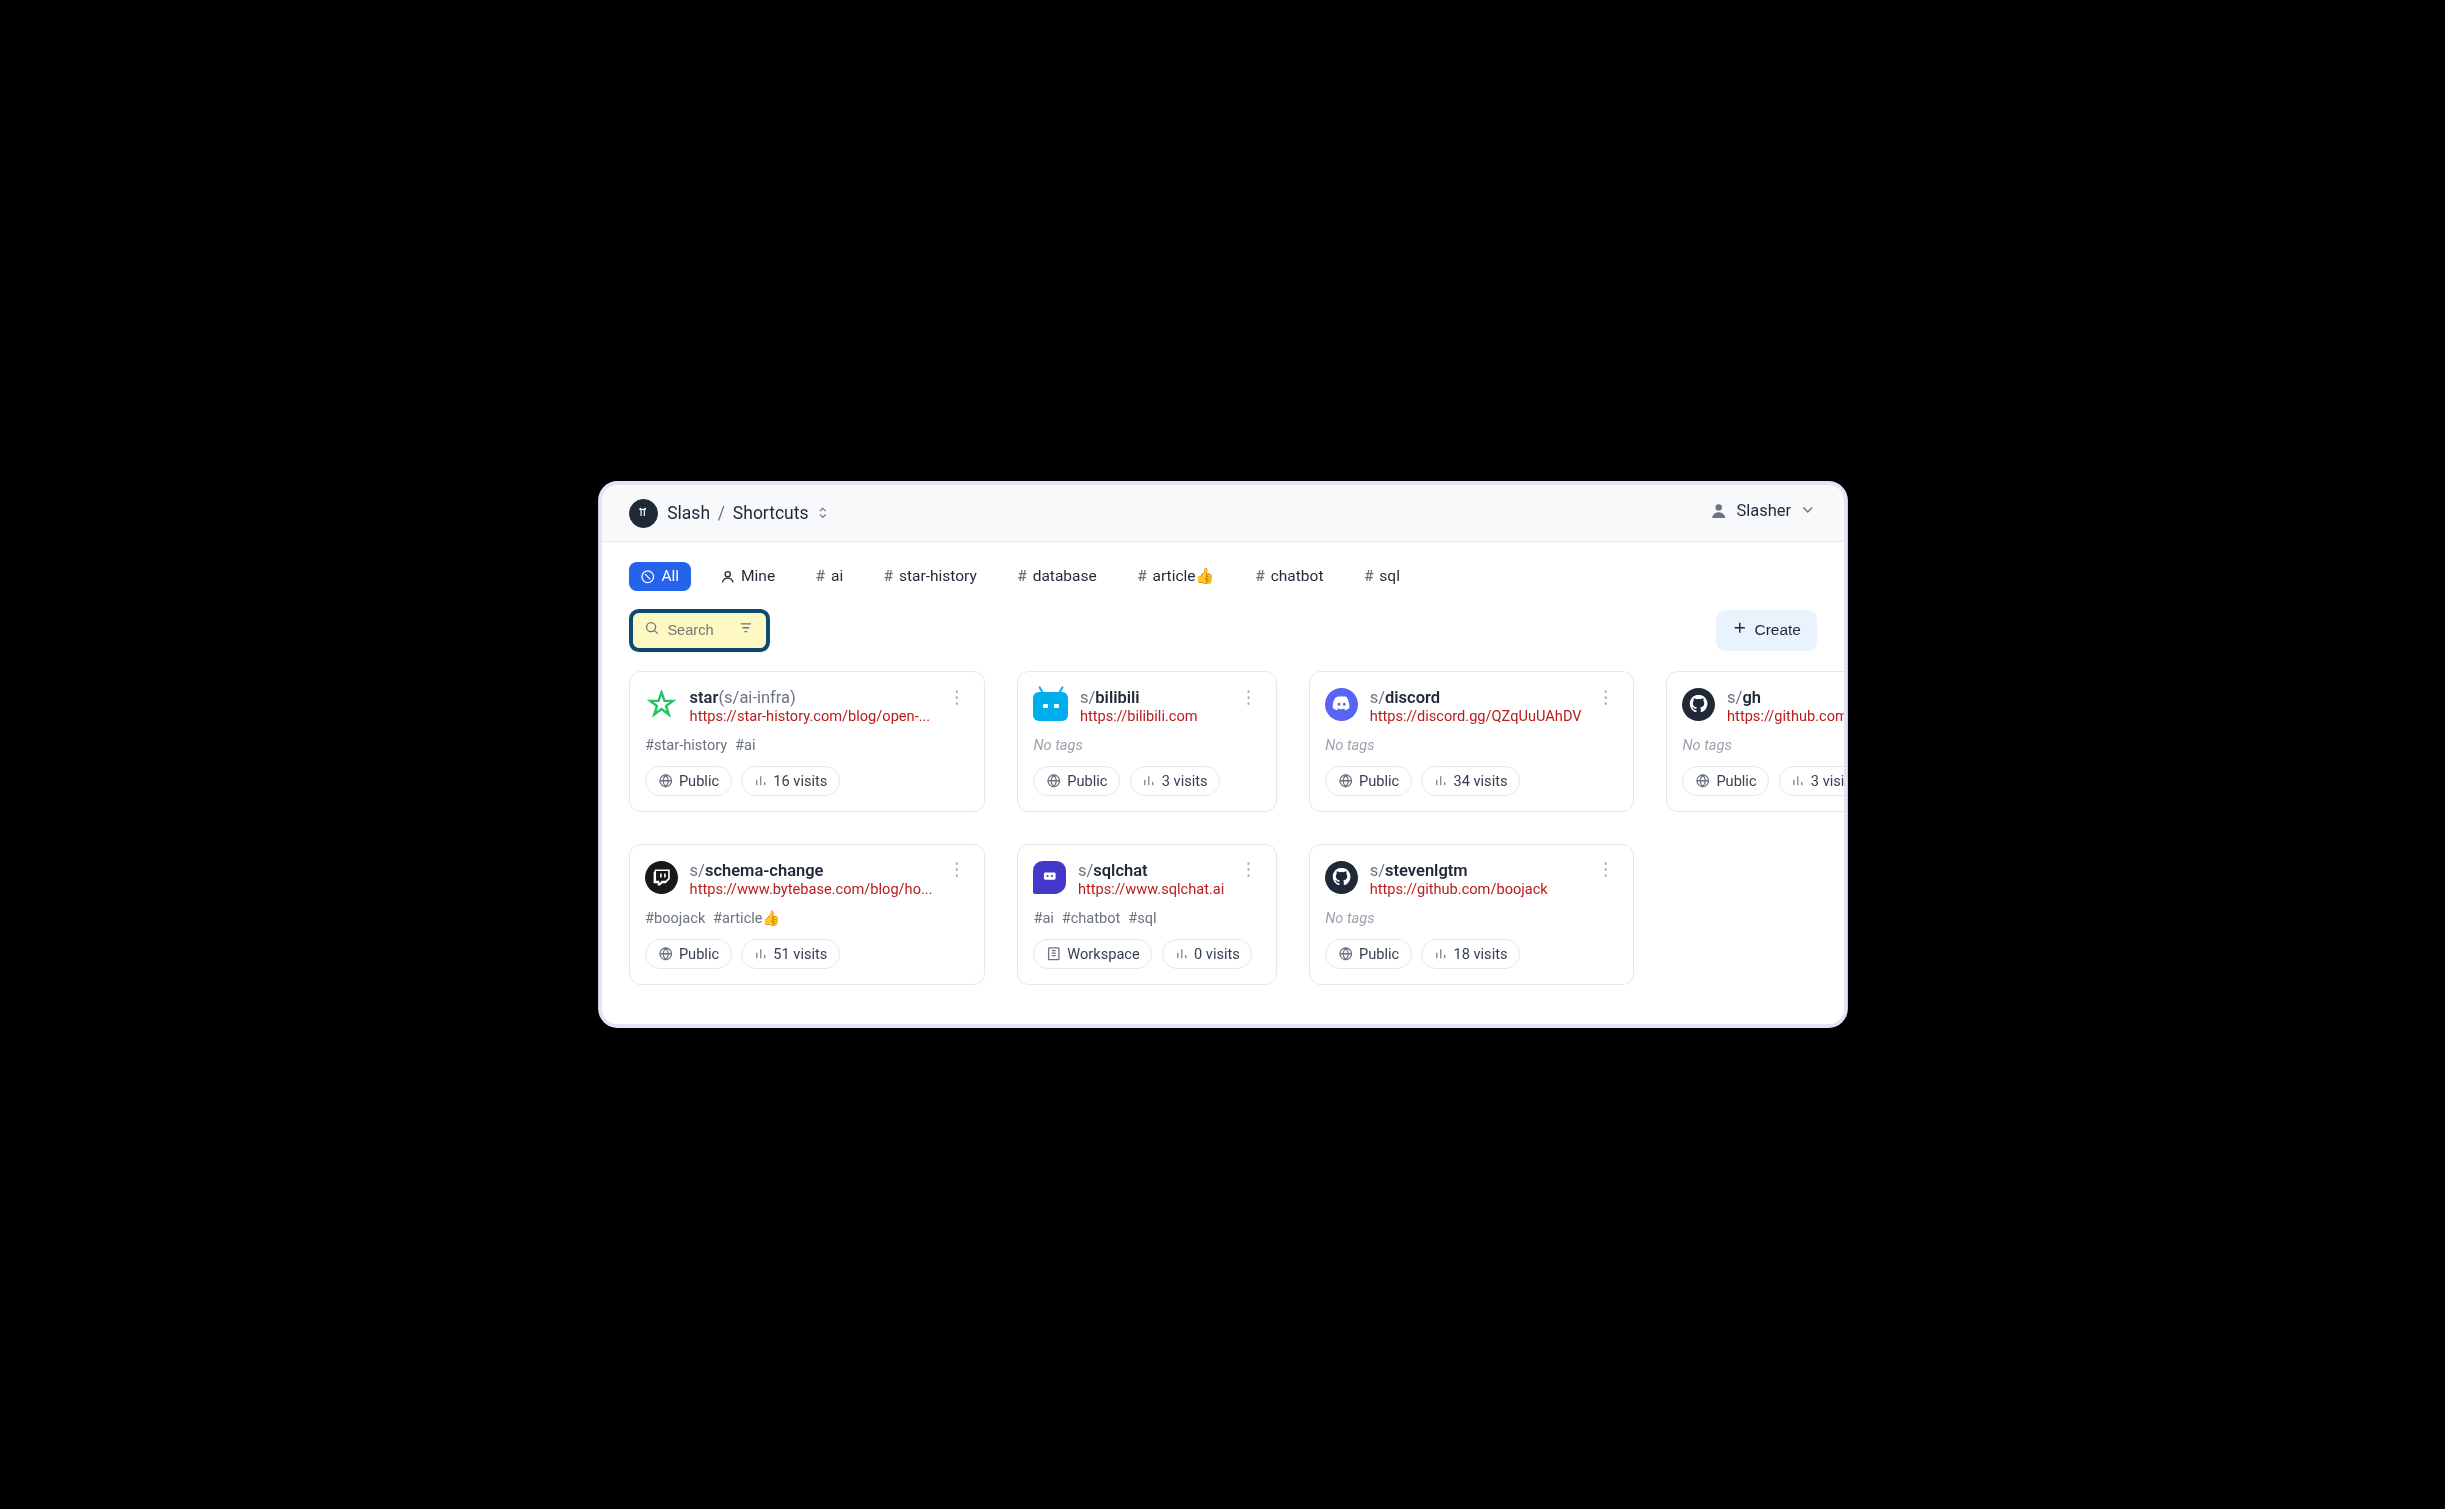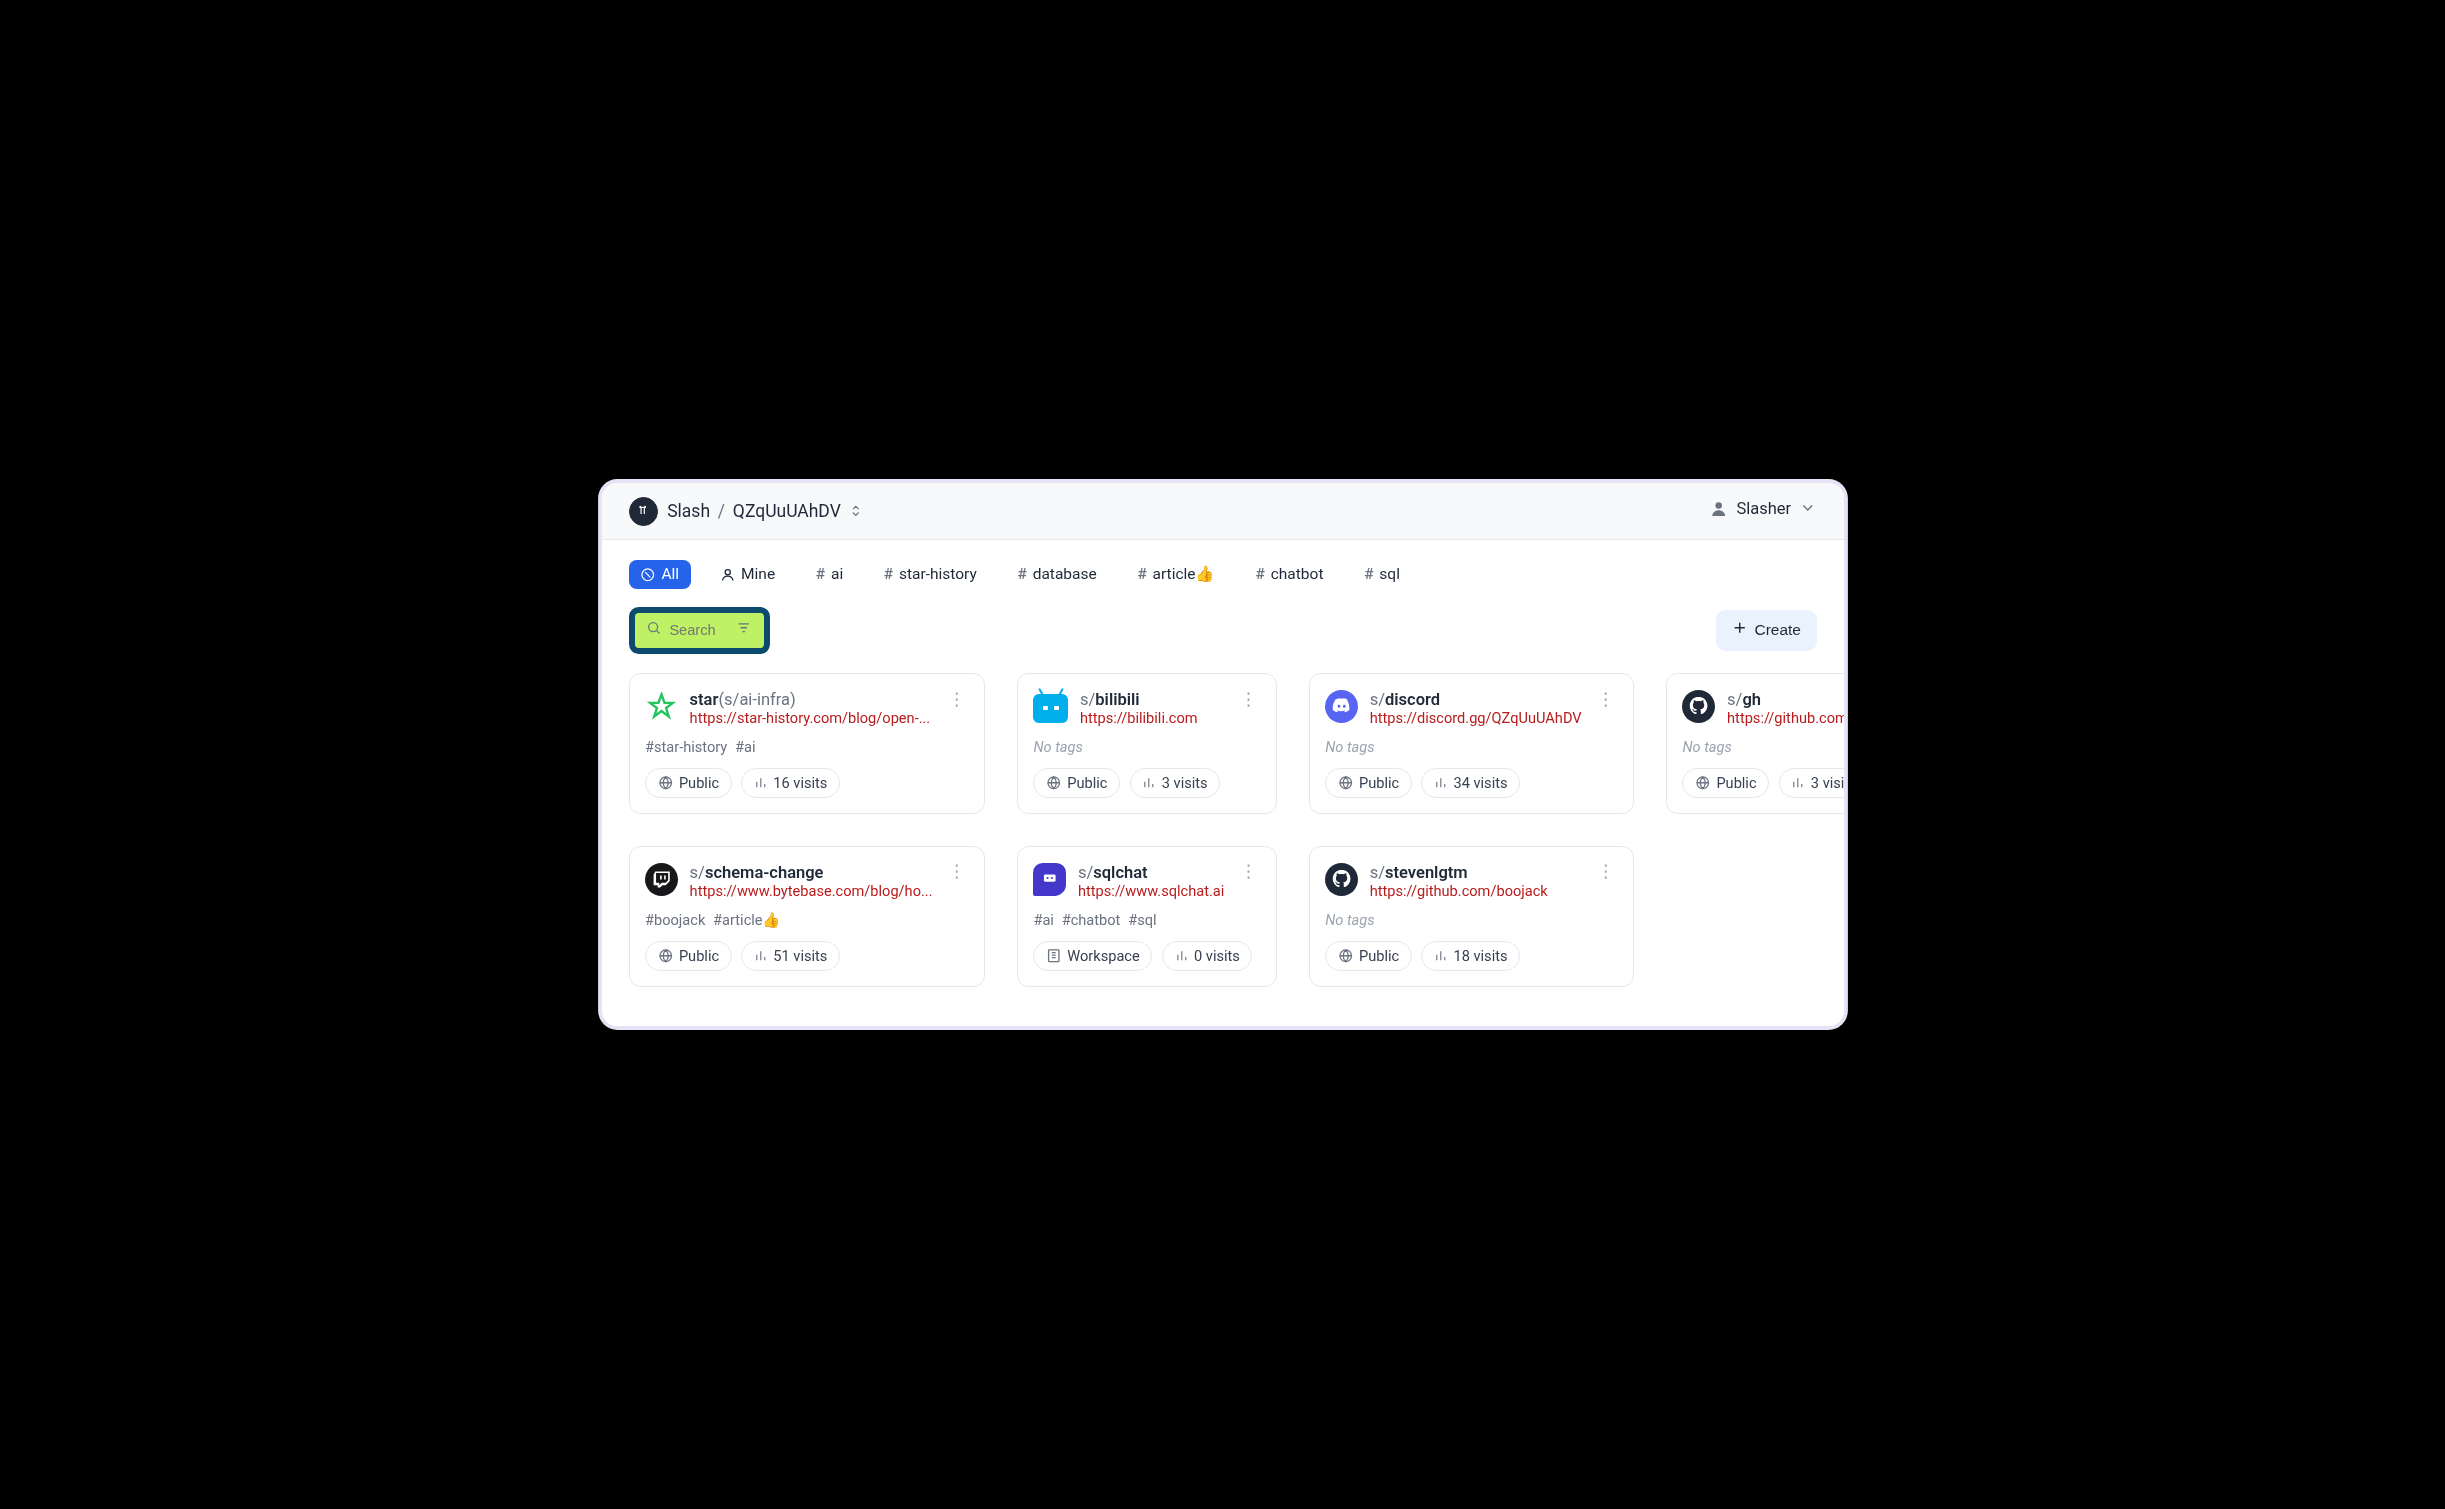--- a/index.html
+++ b/index.html
@@ -89,24 +89,24 @@
     .toolbar {
       display: flex;
       justify-content: space-between;
       align-items: center;
       margin-bottom: 19.4px;
     }
     .search-box {
       display: flex;
       align-items: center;
       gap: 7.8px;
-      border: 6px solid #0c4a6e;
+      border: 4px solid #0c4a6e;
       border-radius: 9.7px;
       padding: 7.8px 11.6px;
-      background: #bef264;
+      background: #fef9c3;
       width: 141px;
       justify-content: space-between;
     }
     .search-left { display:flex; align-items:center; gap:7.8px; color:#6b7280; }
     .search-input {
       border: none;
       outline: none;
       font-size: 14.6px;
       color: #6b7280;
       width: 58px;
@@ -208,21 +208,21 @@
         <svg viewBox="0 0 24 24" fill="white">
             <circle cx="12" cy="12" r="10" fill="#1f2937"></circle>
             <path d="M8 8 L16 8 M10 8 L10 16 M14 8 L14 16" stroke="white" stroke-width="1.5" fill="none"></path>
             <circle cx="9" cy="7" r="1" fill="white"></circle>
             <circle cx="15" cy="7" r="1" fill="white"></circle>
           </svg>
       </div>
       <div class="breadcrumb-text">
         <span>Slash</span>
         <span class="breadcrumb-sep">/</span>
-        <span>QZqUuUAhDV</span>
+        <span>Shortcuts</span>
         <span class="breadcrumb-dropdown">
           <svg width="13.6" height="13.6" viewBox="0 0 24 24" fill="none" stroke="currentColor" stroke-width="2">
               <path d="M7 15l5 5 5-5M7 9l5-5 5 5"></path>
             </svg>
         </span>
       </div>
     </div>
     <div class="user-menu">
       <span class="user-icon">
         <svg width="19.4" height="19.4" viewBox="0 0 24 24" fill="currentColor">

